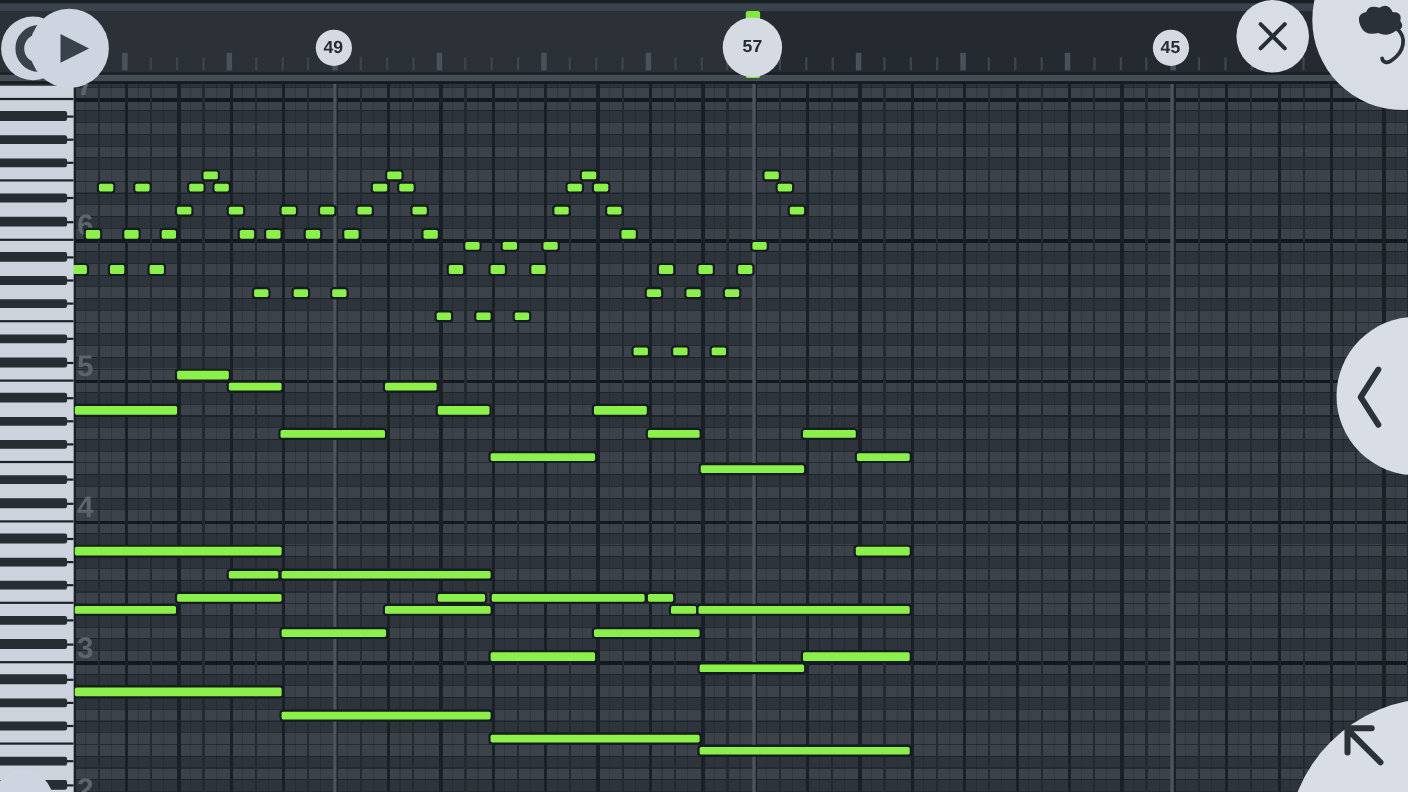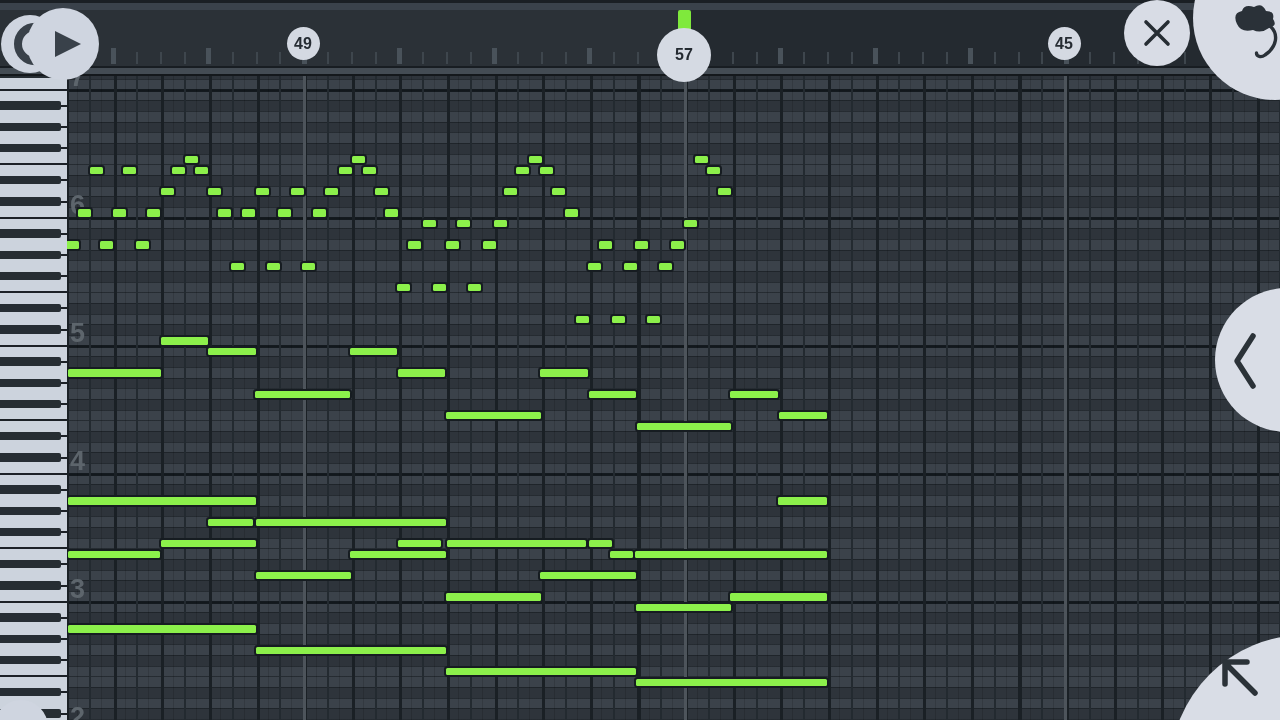--- a/index.html
+++ b/index.html
@@ -294,21 +294,21 @@
         <div class="tick" style="left: 1208px; top: 52px; width: 2px; height: 12px;"></div>
         <div class="tick" style="left: 1231.81px; top: 52px; width: 2px; height: 12px;"></div>
         <div class="tick wide" style="left: 1254.12px; top: 48px; width: 5px; height: 16px;"></div>
         <div class="tick" style="left: 1279.44px; top: 52px; width: 2px; height: 12px;"></div>
       </div>
   <div class="bubble" style="left: 286.5px; top: 27px;">49</div>
       <div class="bubble" style="left: 1047.5px; top: 27px;">45</div>
     </div>
 
   <div class="playhead-bar" id="playhead-bar" style="left: 677.5px; top: 10px; height: 61px;"></div>
-  <div class="playhead-bubble" id="playhead-bubble" style="left: 657px; top: 28px;">
+  <div class="playhead-bubble" id="playhead-bubble" style="left: 657px; top: 16px;">
     <span>57</span>
   </div>
 
   <div class="fab" style="left:1px;top:15px;width:58px;height:58px;">
     <svg width="58" height="58" viewBox="0 0 58 58">
       <path d="M 34.2 21.8 A 12.5 12.5 0 1 0 34.2 56.2" transform="translate(0,-10)" fill="none" stroke="#39414a" stroke-width="8" stroke-linecap="round"></path>
     </svg>
   </div>
   <div class="fab" style="left:27px;top:8px;width:72px;height:72px;">
     <svg width="72" height="72" viewBox="0 0 72 72">

